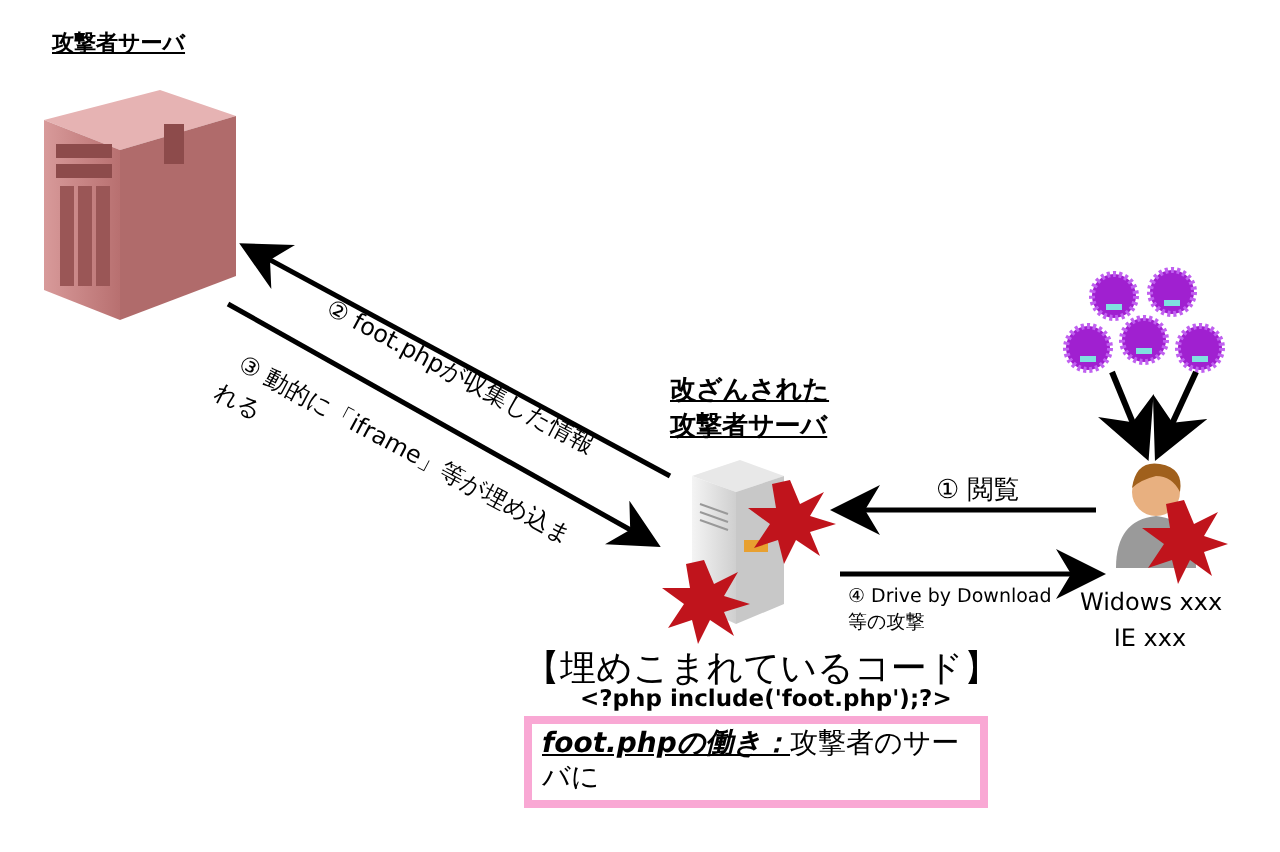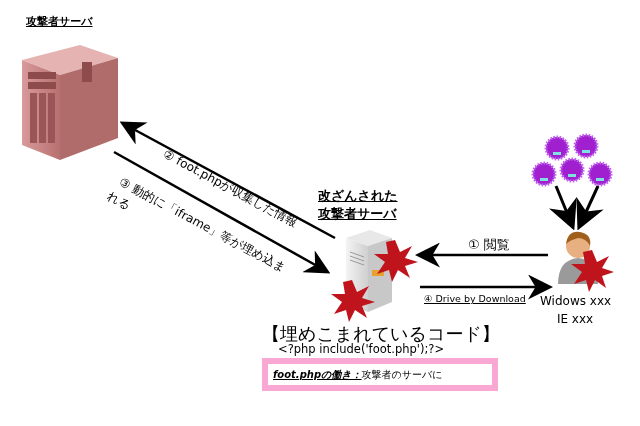--- a/index.html
+++ b/index.html
@@ -1,22 +1,22 @@
 <!DOCTYPE html>
 <html><head>
 <meta charset="utf-8">
 <style>
   html, body { margin: 0; padding: 0; background: #ffffff; }
   body { width: 640px; height: 426px; position: relative; overflow: hidden;
          font-family: "DejaVu Sans", "Liberation Sans", sans-serif; color: #000; }
   .abs { position: absolute; }
   .title { font-weight: bold; text-decoration: underline; font-size: 11px; }
   .lbl { font-size: 12px; white-space: nowrap; }
-  .small { font-size: 9.5px; text-decoration: underline; }
-  .codebox { border: 6px solid #f9a8d4; padding: 2px 5px; font-size: 10px; line-height: 17px; width: 214px; }
+  .small { font-size: 9.5px; }
+  .codebox { border: 4px solid #f9a8d4; padding: 2px 5px; font-size: 14px; line-height: 17px; width: 214px; }
   .codebox i { font-weight: bold; text-decoration: underline; }
   svg { position: absolute; left: 0; top: 0; }
 </style>
 </head>
 <body>
 
 <svg width="640" height="426">
   <defs>
     <marker id="ah" markerWidth="10" markerHeight="10" refX="8" refY="5" orient="auto">
       <path d="M0,0 L10,5 L0,10 L3,5 z" fill="#000"></path>
@@ -91,32 +91,33 @@
   </g>
   <polygon points="592,250 597,262 609,256 602,268 614,272 602,276 606,288 595,280 589,292 586,280 574,284 582,272 571,264 585,264 583,252" fill="#c0141c"></polygon>
 </svg>
 
 <div class="abs title" style="left:26px;top:14px;">攻撃者サーバ</div>
 
 <div class="abs lbl" style="left:168px;top:146px;transform:rotate(28deg);transform-origin:left top;">② foot.phpが収集した情報</div>
 <div class="abs lbl" style="left:124px;top:174px;transform:rotate(28deg);transform-origin:left top;">③ 動的に「iframe」等が埋め込ま</div>
 <div class="abs lbl" style="left:112px;top:188px;transform:rotate(28deg);transform-origin:left top;">れる</div>
 
-<div class="abs" style="left:318px;top:187px;font-size:13px;font-weight:bold;text-decoration:underline;line-height:18px;">
+<div class="abs" style="left:335px;top:187px;font-size:13px;font-weight:bold;text-decoration:underline;line-height:18px;">
   <div>改ざんされた</div>
   <div>攻撃者サーバ</div>
 </div>
 
 <div class="abs lbl" style="left:468px;top:236px;font-size:13px;">① 閲覧</div>
 <div class="abs small" style="left:424px;top:292px;line-height:13px;">
   <div>④ Drive by Download</div>
+  <div>等の攻撃</div>
 </div>
 
 <div class="abs lbl" style="left:540px;top:292px;text-align:center;width:70px;line-height:18px;">
   <div>Widows xxx</div>
   <div>IE xxx</div>
 </div>
 
 <div class="abs" style="left:262px;top:322px;font-size:18px;">【埋めこまれているコード】</div>
-<div class="abs" style="left:278px;top:342px;font-size:11.5px;">&lt;?php include('foot.php');?&gt;</div>
+<div class="abs" style="left:290px;top:342px;font-size:11.5px;font-weight:bold;">&lt;?php include('foot.php');?&gt;</div>
 <div class="abs codebox" style="left:262px;top:358px;">
   <div><i>foot.phpの働き：</i><span>攻撃者のサーバに</span></div>
 </div>
 
 </body></html>

